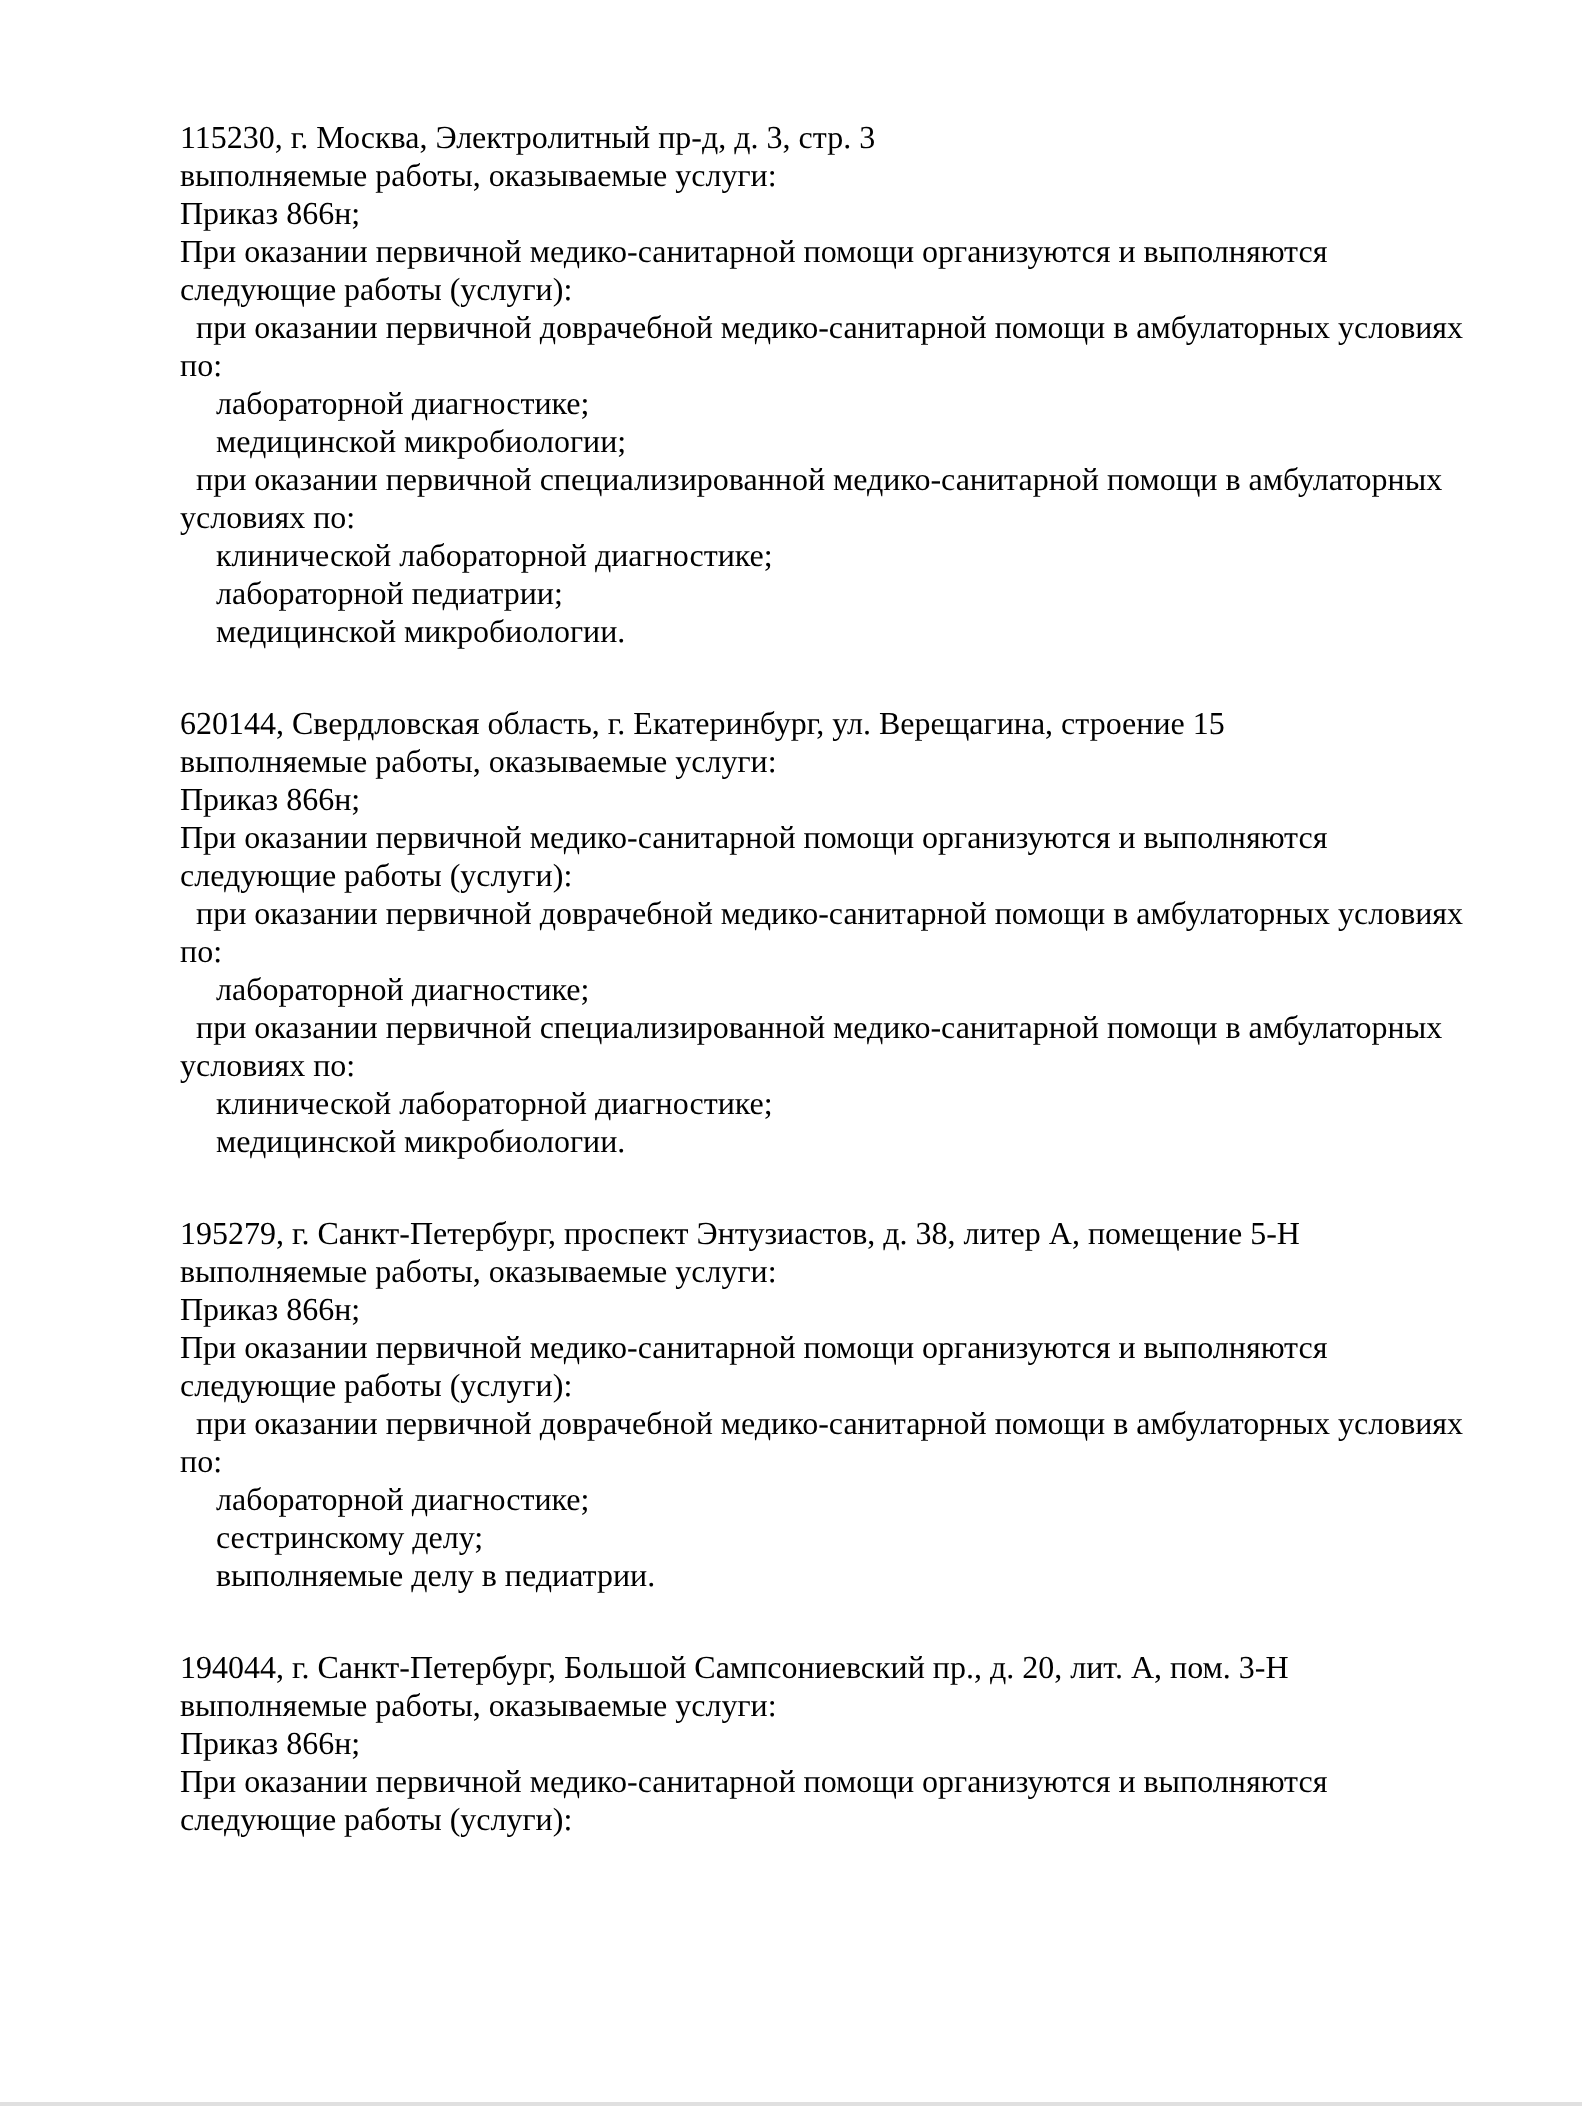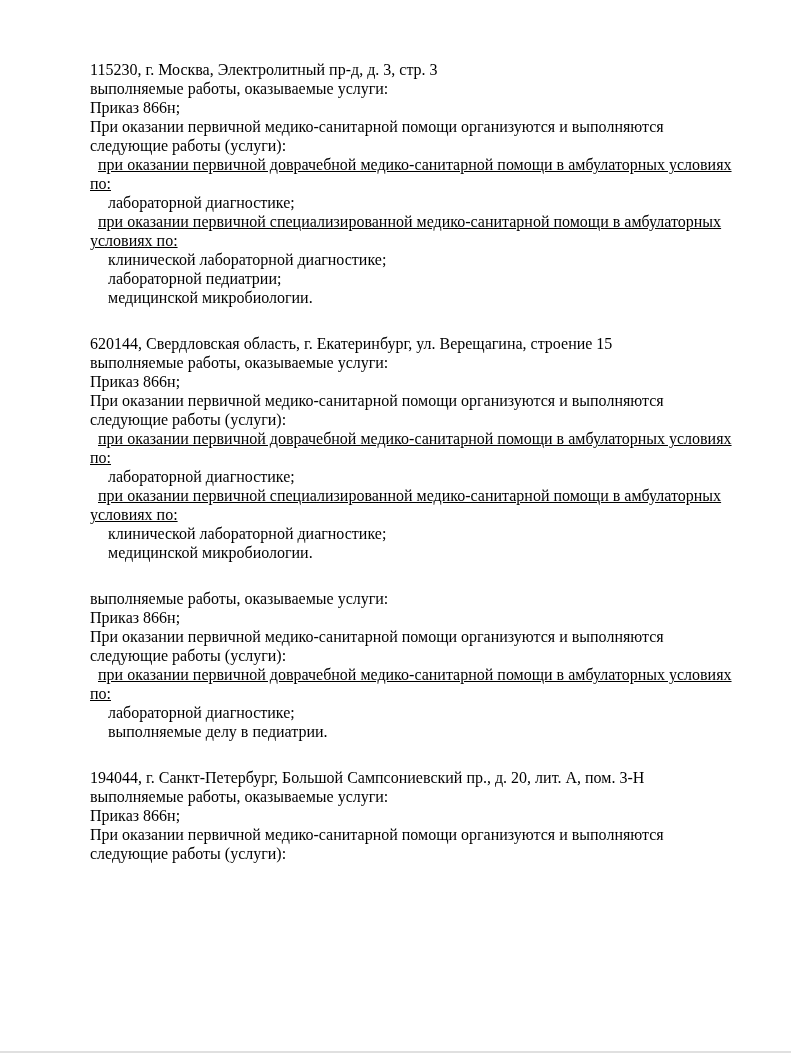--- a/index.html
+++ b/index.html
@@ -16,21 +16,21 @@
   }
   .content {
     position: absolute;
     top: 60px;
     left: 90px;
     width: 650px;
   }
   .section { margin-bottom: 27px; }
   .section:last-child { margin-bottom: 0; font-family: Liberation Serif, serif; }
   .para { text-indent: 0; }
-  .group-heading { text-indent: 8px; text-decoration: underline; }
+  .group-heading { text-indent: 8px; }
   .service-item { text-indent: 18px; }
   .bottom-divider {
     position: absolute;
     left: 0;
     right: 0;
     bottom: 1px;
     height: 2px;
     background: #e0e0e0;
   }
 </style>
@@ -39,44 +39,47 @@
 
 <div class="content">
 
   <div class="section">
     <p class="para">115230, г. Москва, Электролитный пр-д, д. 3, стр. 3</p>
     <p class="para">выполняемые работы, оказываемые услуги:</p>
     <p class="para">Приказ 866н;</p>
     <p class="para">При оказании первичной медико-санитарной помощи организуются и выполняются следующие работы (услуги):</p>
     <p class="para group-heading">при оказании первичной доврачебной медико-санитарной помощи в амбулаторных условиях по:</p>
     <p class="para service-item">лабораторной диагностике;</p>
+    <p class="para service-item">медицинской микробиологии;</p>
     <p class="para group-heading">при оказании первичной специализированной медико-санитарной помощи в амбулаторных условиях по:</p>
     <p class="para service-item">клинической лабораторной диагностике;</p>
     <p class="para service-item">лабораторной педиатрии;</p>
     <p class="para service-item">медицинской микробиологии.</p>
   </div>
 
   <div class="section">
     <p class="para">620144, Свердловская область, г. Екатеринбург, ул. Верещагина, строение 15</p>
     <p class="para">выполняемые работы, оказываемые услуги:</p>
     <p class="para">Приказ 866н;</p>
     <p class="para">При оказании первичной медико-санитарной помощи организуются и выполняются следующие работы (услуги):</p>
     <p class="para group-heading">при оказании первичной доврачебной медико-санитарной помощи в амбулаторных условиях по:</p>
     <p class="para service-item">лабораторной диагностике;</p>
     <p class="para group-heading">при оказании первичной специализированной медико-санитарной помощи в амбулаторных условиях по:</p>
     <p class="para service-item">клинической лабораторной диагностике;</p>
     <p class="para service-item">медицинской микробиологии.</p>
   </div>
 
   <div class="section">
+    <p class="para">195279, г. Санкт-Петербург, проспект Энтузиастов, д. 38, литер А, помещение 5-Н</p>
     <p class="para">выполняемые работы, оказываемые услуги:</p>
     <p class="para">Приказ 866н;</p>
     <p class="para">При оказании первичной медико-санитарной помощи организуются и выполняются следующие работы (услуги):</p>
     <p class="para group-heading">при оказании первичной доврачебной медико-санитарной помощи в амбулаторных условиях по:</p>
     <p class="para service-item">лабораторной диагностике;</p>
+    <p class="para service-item">сестринскому делу;</p>
     <p class="para service-item">выполняемые делу в педиатрии.</p>
   </div>
 
   <div class="section">
     <p class="para">194044, г. Санкт-Петербург, Большой Сампсониевский пр., д. 20, лит. А, пом. 3-Н</p>
     <p class="para">выполняемые работы, оказываемые услуги:</p>
     <p class="para">Приказ 866н;</p>
     <p class="para">При оказании первичной медико-санитарной помощи организуются и выполняются следующие работы (услуги):</p>
   </div>
 

